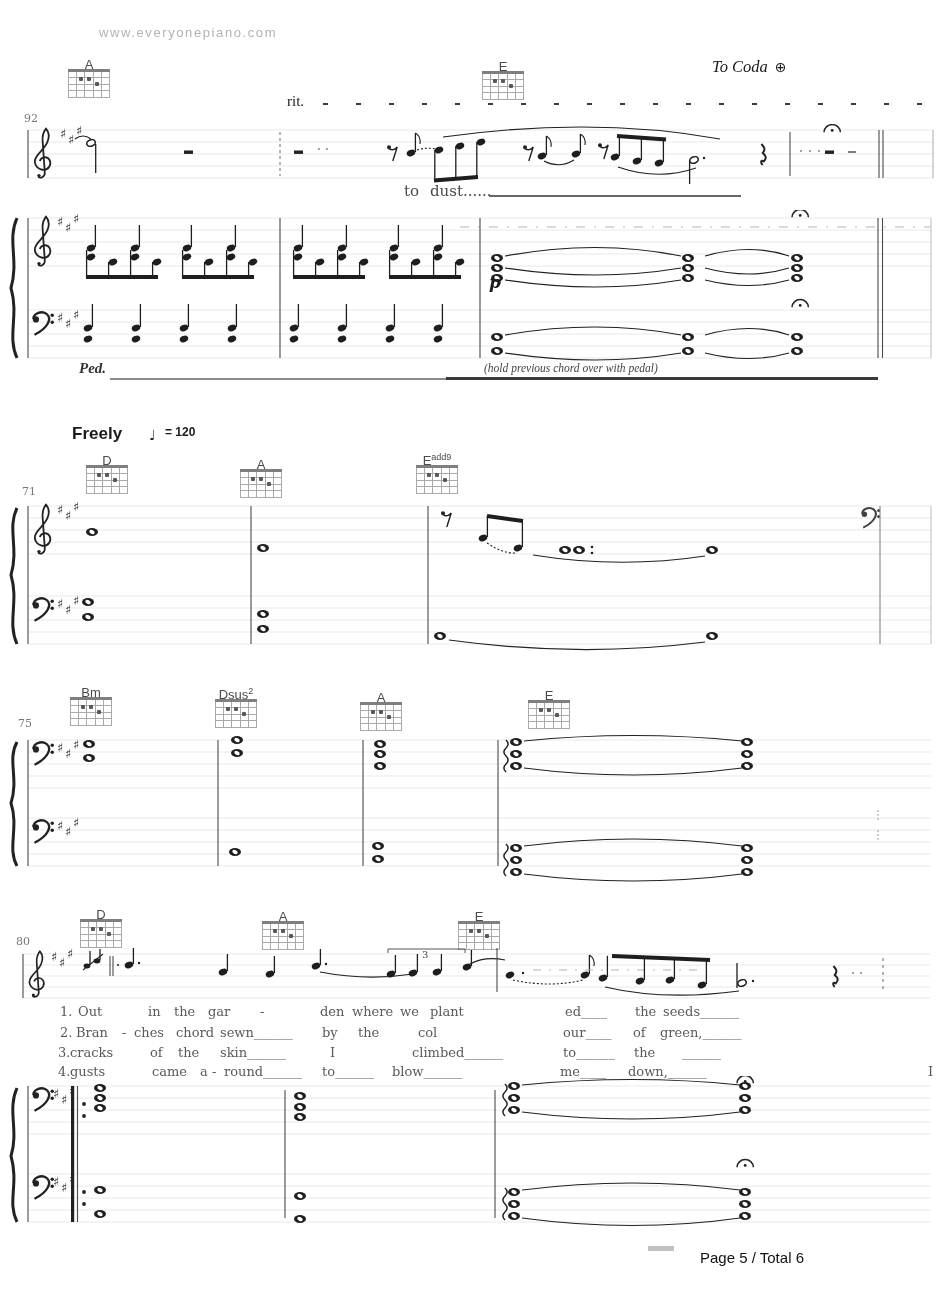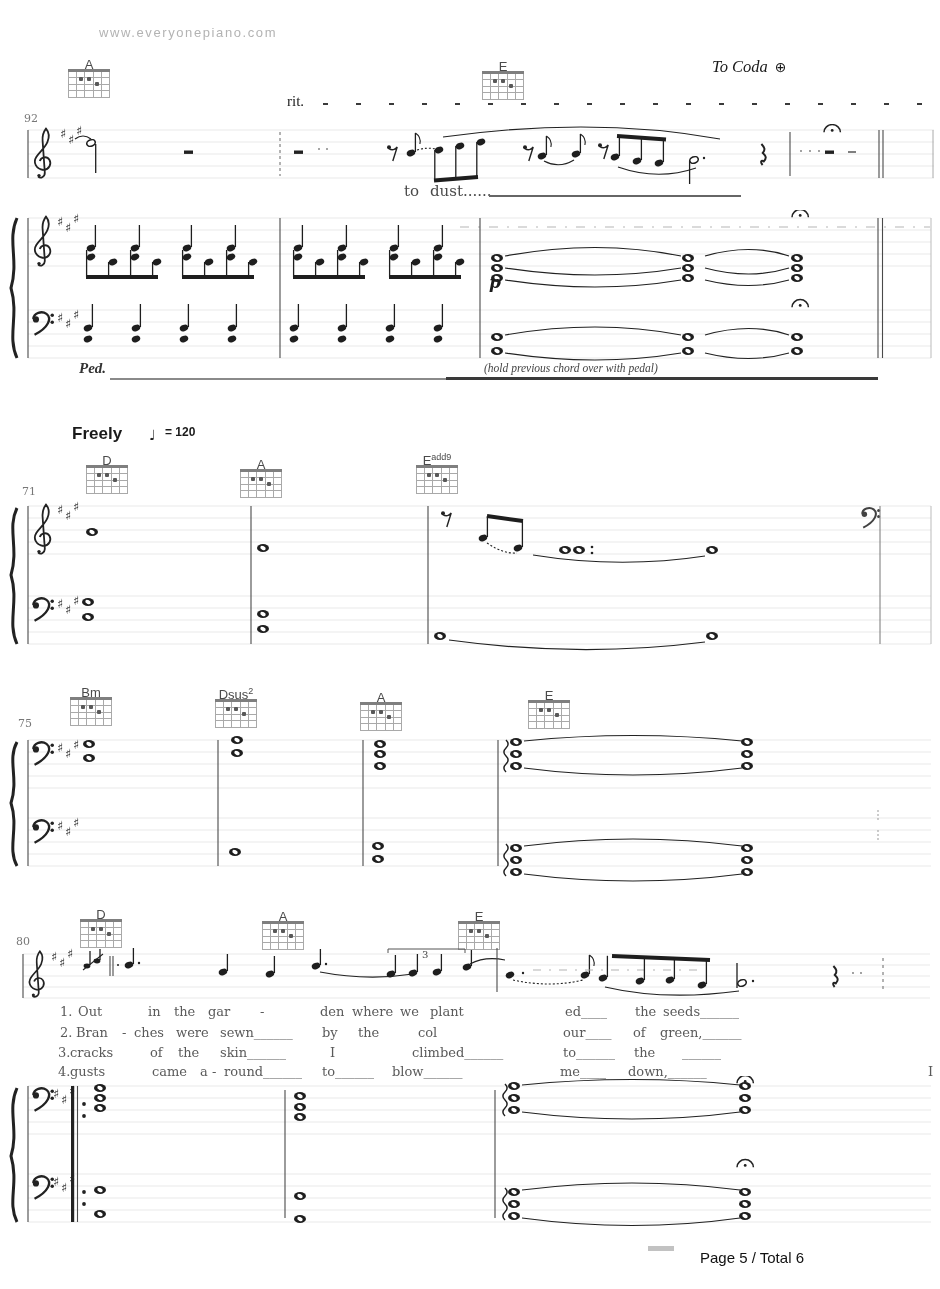--- a/index.html
+++ b/index.html
@@ -643,21 +643,21 @@
     <span class="lw" style="left:430px">plant</span>
     <span class="lw" style="left:565px">ed____</span>
     <span class="lw" style="left:635px">the</span>
     <span class="lw" style="left:663px">seeds______</span>
   </div>
   <div class="lyrics-row" style="top:1025px">
     <span class="lw" style="left:60px">2.</span>
     <span class="lw" style="left:76px">Bran</span>
     <span class="lw" style="left:122px">-</span>
     <span class="lw" style="left:134px">ches</span>
-    <span class="lw" style="left:176px">were</span>
+    <span class="lw" style="left:176px">chord</span>
     <span class="lw" style="left:220px">sewn______</span>
     <span class="lw" style="left:322px">by</span>
     <span class="lw" style="left:358px">the</span>
     <span class="lw" style="left:418px">col</span>
     <span class="lw" style="left:563px">our____</span>
     <span class="lw" style="left:633px">of</span>
     <span class="lw" style="left:660px">green,______</span>
   </div>
   <div class="lyrics-row" style="top:1045px">
     <span class="lw" style="left:58px">3.</span>

